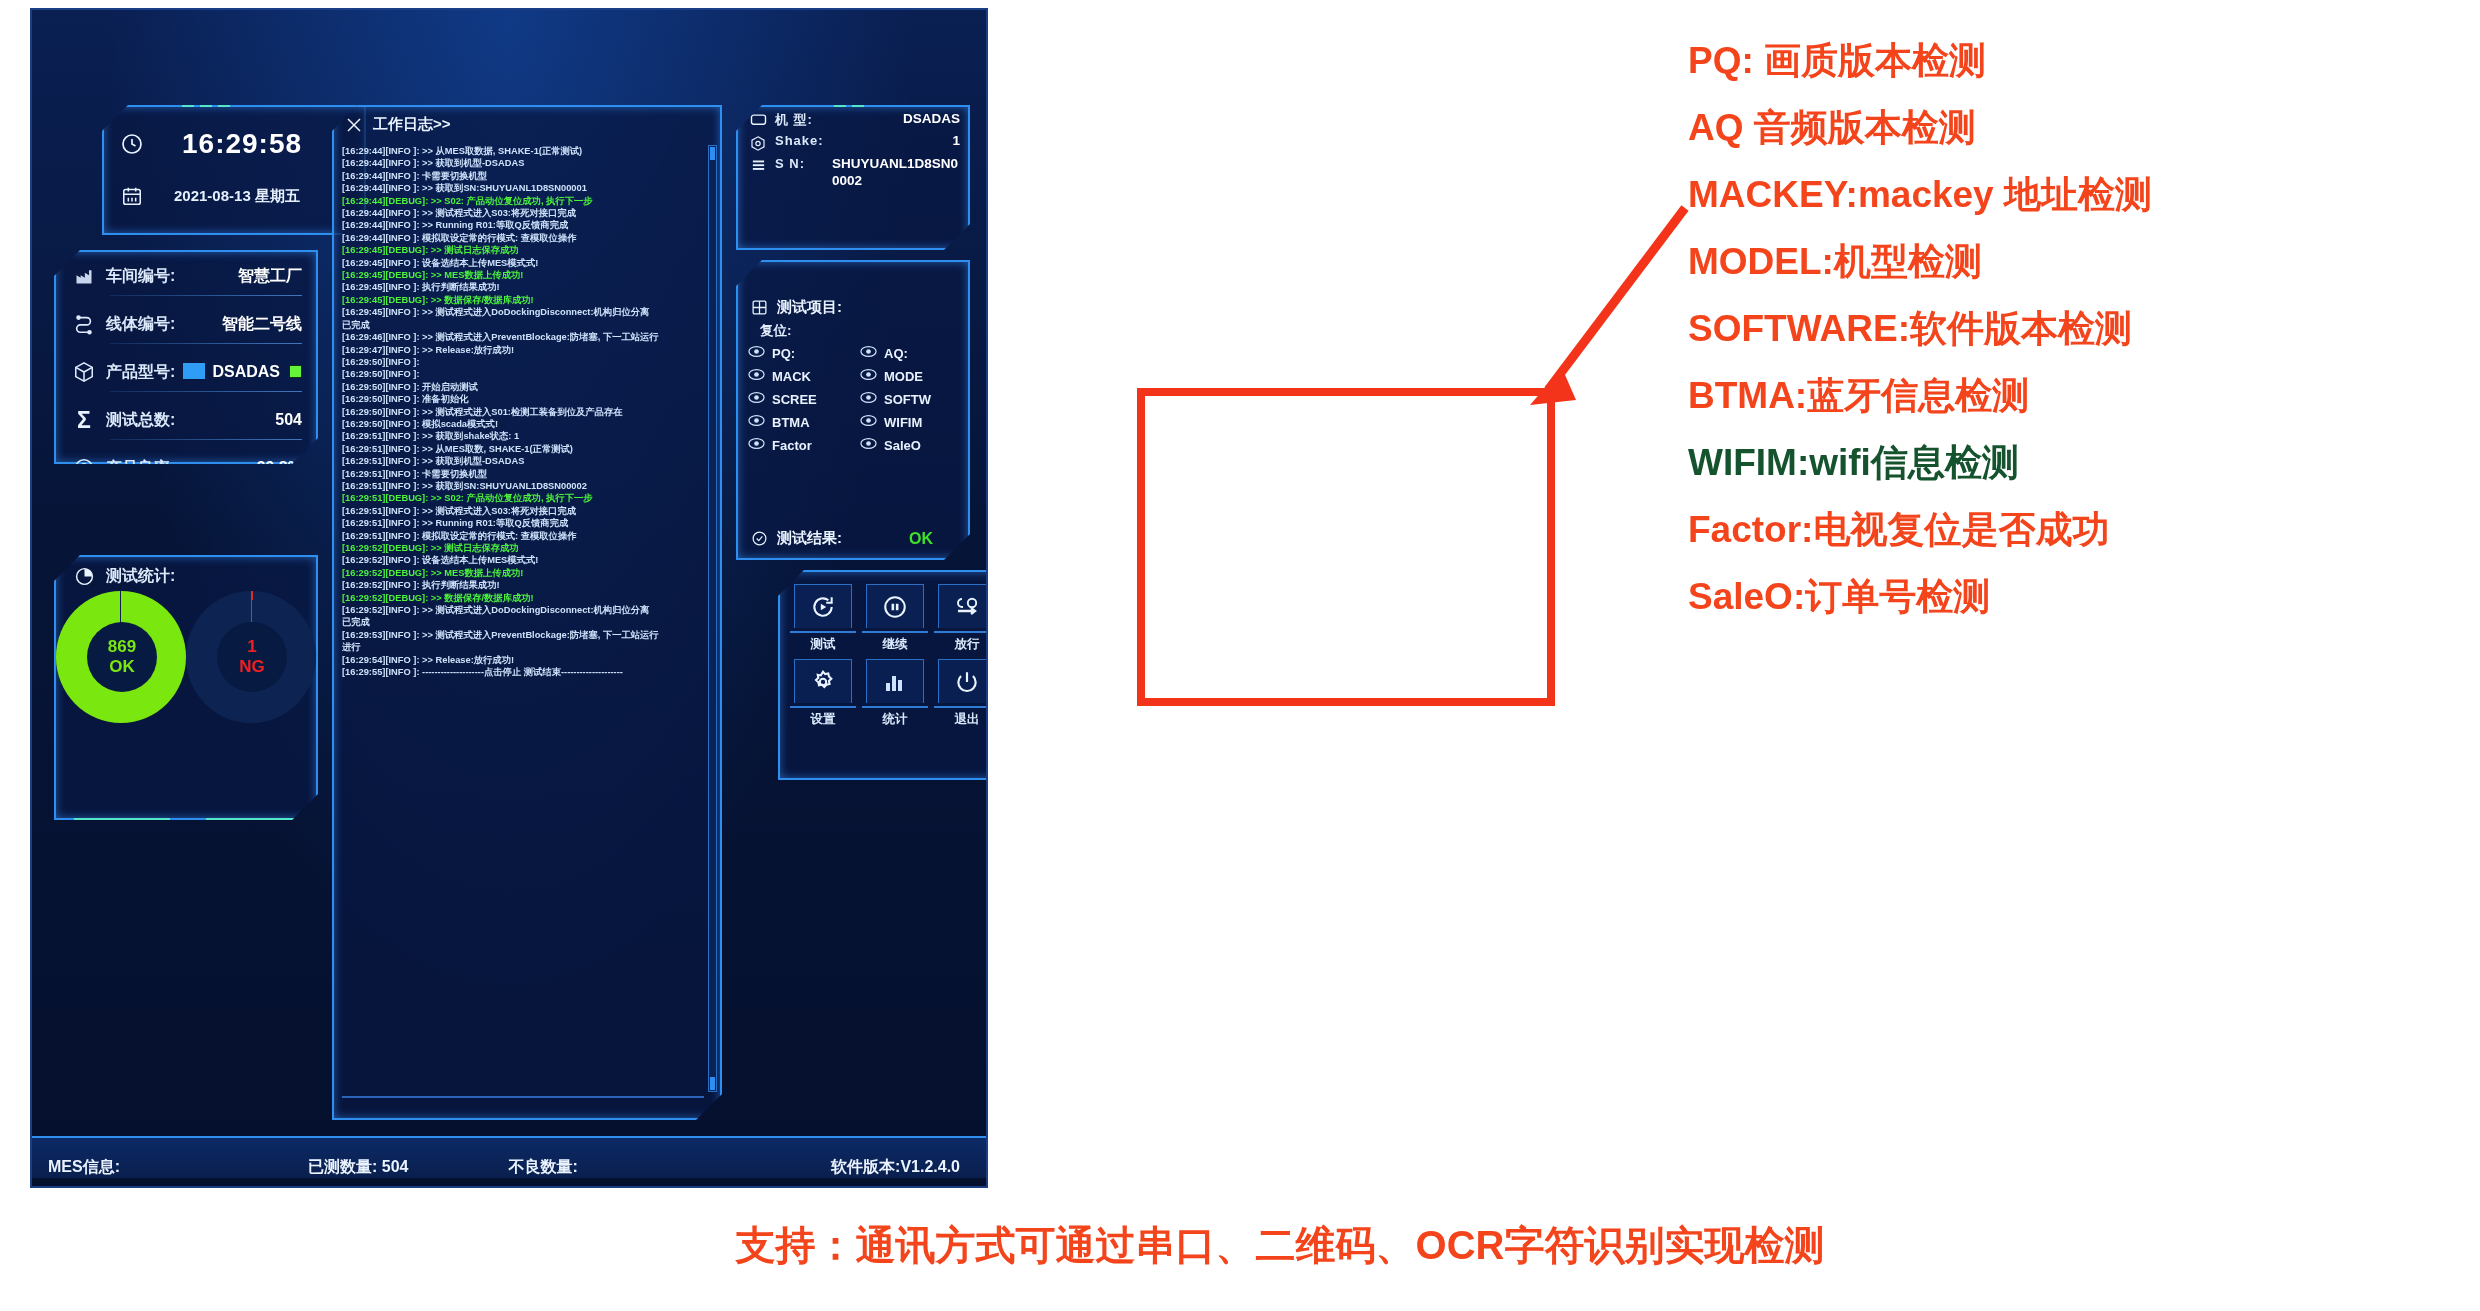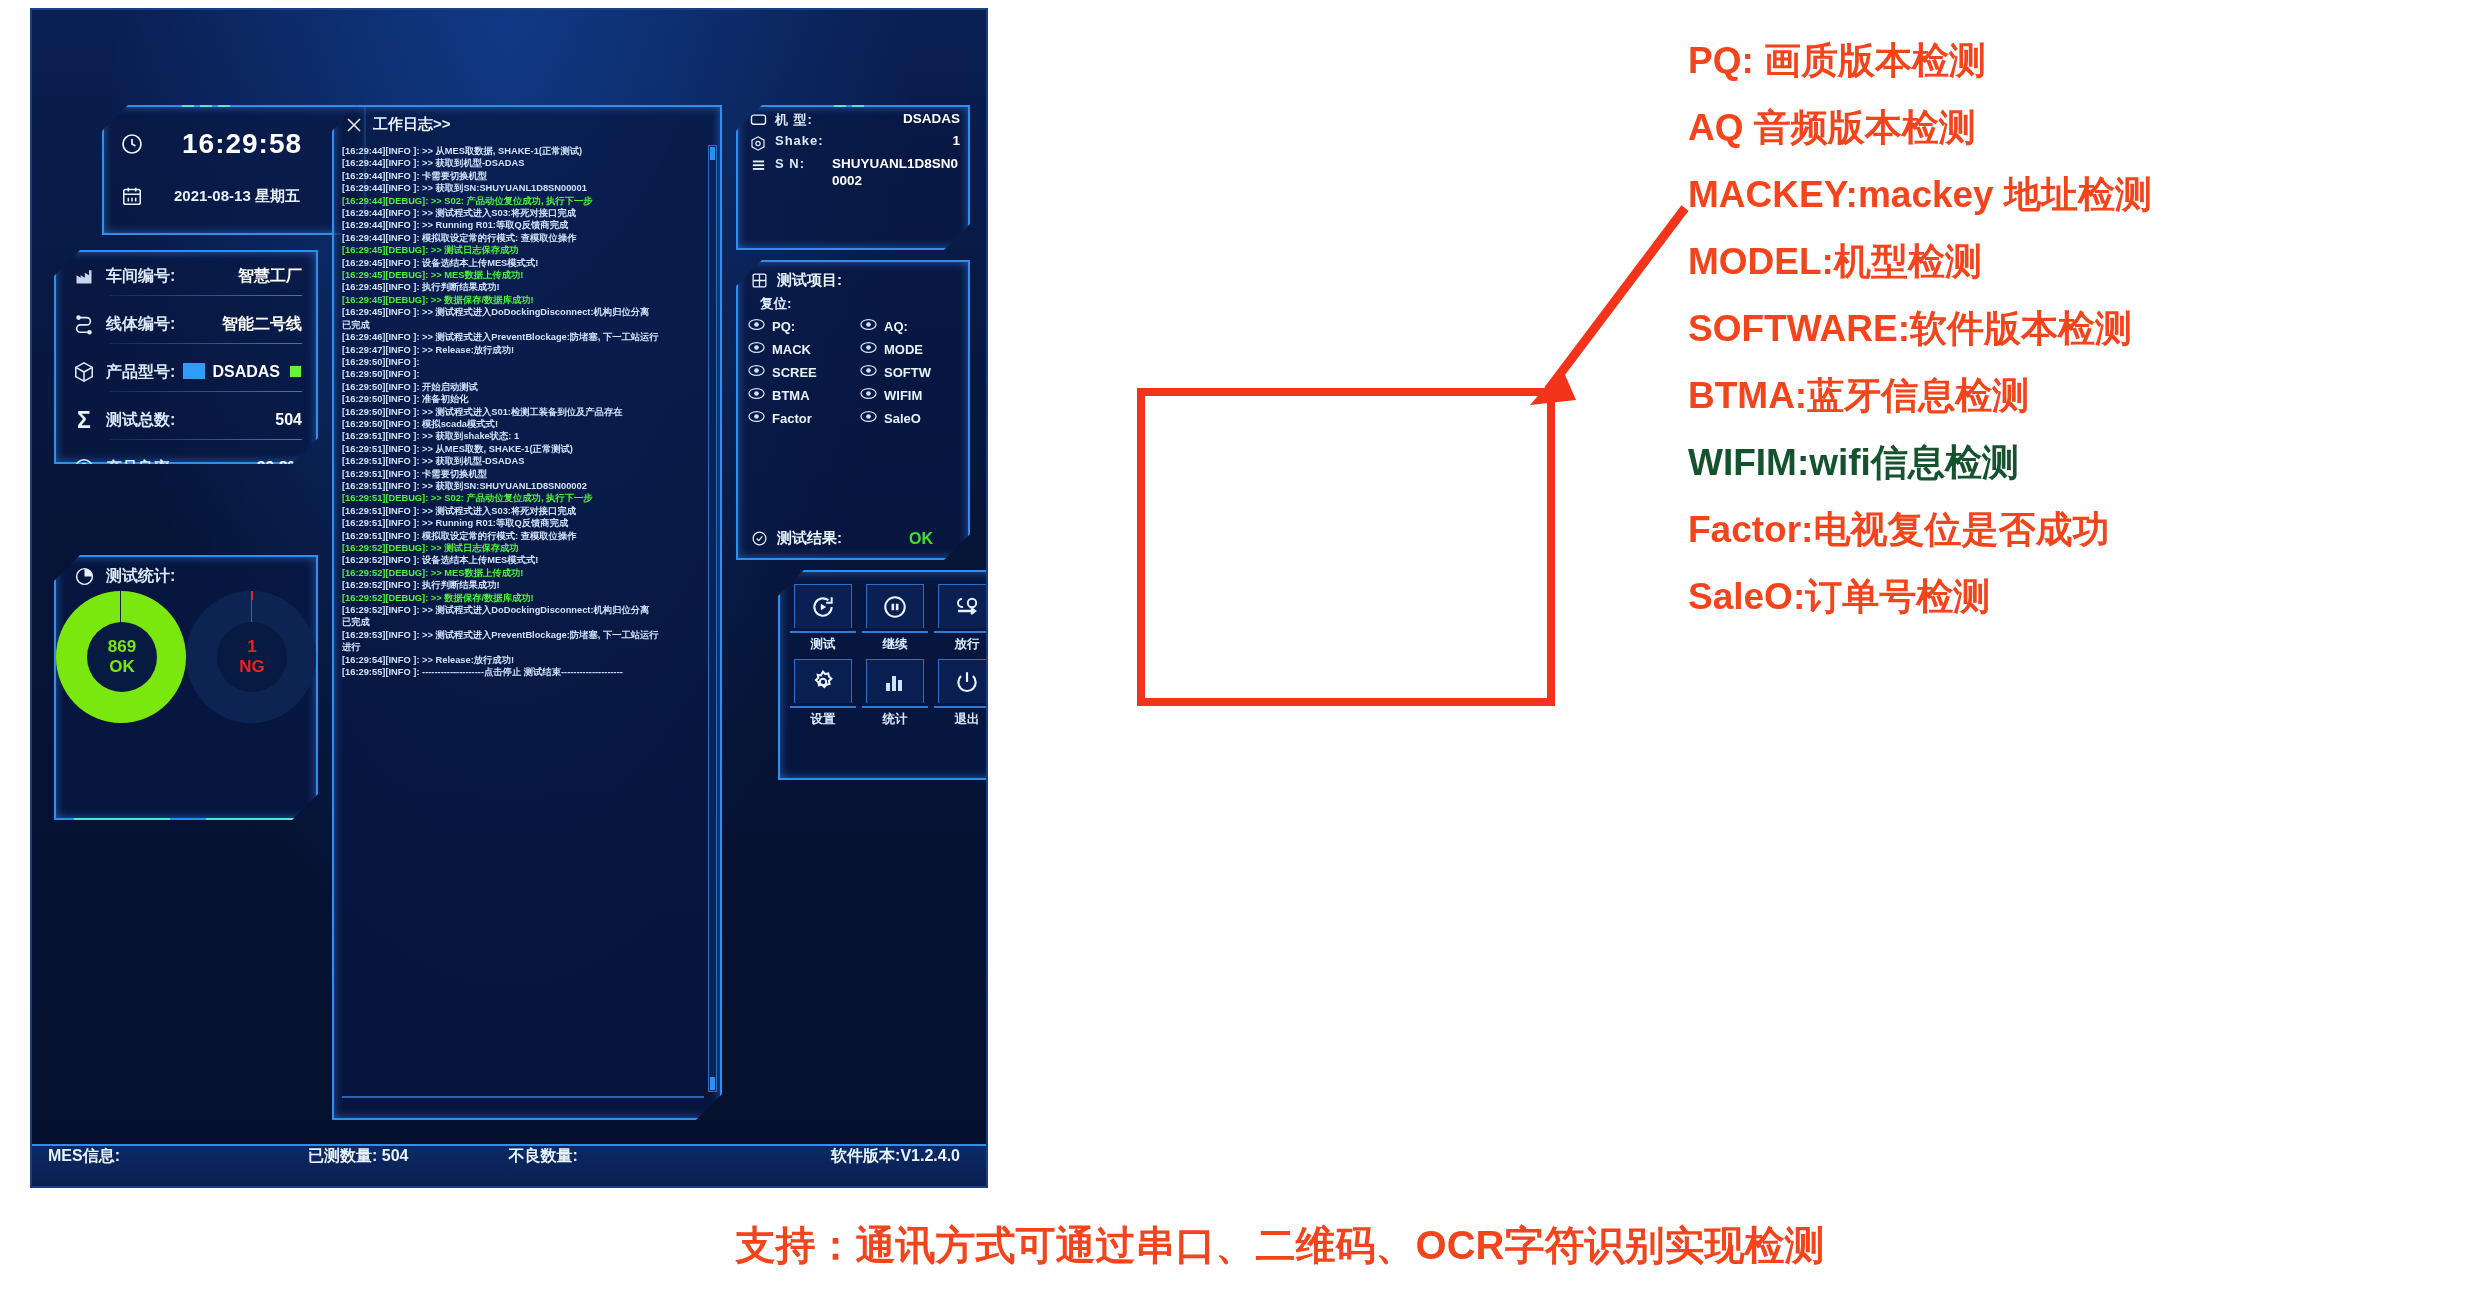--- a/index.html
+++ b/index.html
@@ -115,44 +115,44 @@
   .p-dev   { left:704px; top:95px; width:234px; height:145px; }
   .p-items { left:704px; top:250px; width:234px; height:300px; }
   .p-btns  { left:746px; top:560px; width:234px; height:210px; }
 
   .dev-row { display:flex; align-items:flex-start; padding:4px 8px 0 8px; }
   .dev-row .ico { width:24px; font-size:15px; padding-top:2px; }
   .dev-row .lbl { font-size:13px; margin-left:5px; letter-spacing:1px; }
   .dev-row .val { font-size:13.5px; max-width:128px; text-align:left; word-break:break-all;
                   line-height:1.25; }
 
-  .items-head { display:flex; gap:8px; padding:9px 0 2px 11px; }
+  .items-head { display:flex; gap:8px; padding:9px 0 2px 11px;margin-top:27px; }
   .items-head .t { color:#eaf3ff; font-size:15px; font-weight:bold; }
   .items-sub { color:#e3eeff; font-size:13.5px; font-weight:bold; padding:3px 0 2px 22px; }
   .items-grid { display:grid; grid-template-columns:1fr 1fr; gap:8px 4px; padding:4px 0 0 10px; }
   .chk { display:flex; align-items:flex-start; gap:7px; color:#e9f2ff; font-size:13px; font-weight:bold; }
   .eye { width:17px; height:11px; flex:none; }
   .result-row { position:absolute; left:11px; right:11px; bottom:10px;
                 display:flex; align-items:center; gap:8px; }
   .result-row .t { color:#eaf3ff; font-size:15px; font-weight:bold; }
   .result-row .ok { margin-left:auto; margin-right:24px; color:#3fe02a; font-size:16px; font-weight:bold; }
 
   .btn-grid { display:grid; grid-template-columns:repeat(3,1fr); gap:6px 2px; padding:12px 8px; }
   .btn { display:flex; flex-direction:column; align-items:center; gap:3px;
          color:#dbe9fc; font-size:12.5px; font-weight:bold; }
   .btn .bico { width:58px; height:44px; border:1px solid #2a6ec6; border-bottom:none;
     display:flex; align-items:center; justify-content:center; color:#e9f3ff;
     background: rgba(20,60,140,.25); }
   .btn .cap { border-top:2px solid #2f7bd6; width:66px; text-align:center; padding-top:3px; }
 
   
-  .statusbar { position:absolute; left:0; bottom:0; width:100%; height:42px;
+  .statusbar { position:absolute; left:0; bottom:8px; width:100%; height:42px;
     background: linear-gradient(180deg,#0c2a66,#0a1f4e);
     border-top:2px solid #2f8ff0;
-    display:flex; align-items:flex-start; color:#eaf3ff; font-size:16px; font-weight:bold; }
+    display:flex; align-items:flex-end; color:#eaf3ff; font-size:16px; font-weight:bold; }
   .statusbar span { white-space:nowrap; }
   .sb1 { margin-left:16px; } .sb2 { margin-left:188px; }
   .sb3 { margin-left:100px; } .sb4 { margin-left:auto; margin-right:26px; }
 
   
   .deco-line { position:absolute; background:#53e6c8; height:3px; }
 
   
   .callout { position:absolute; left:1137px; top:388px; width:418px; height:318px;
      border:8px solid #f4341a; pointer-events:none; }

